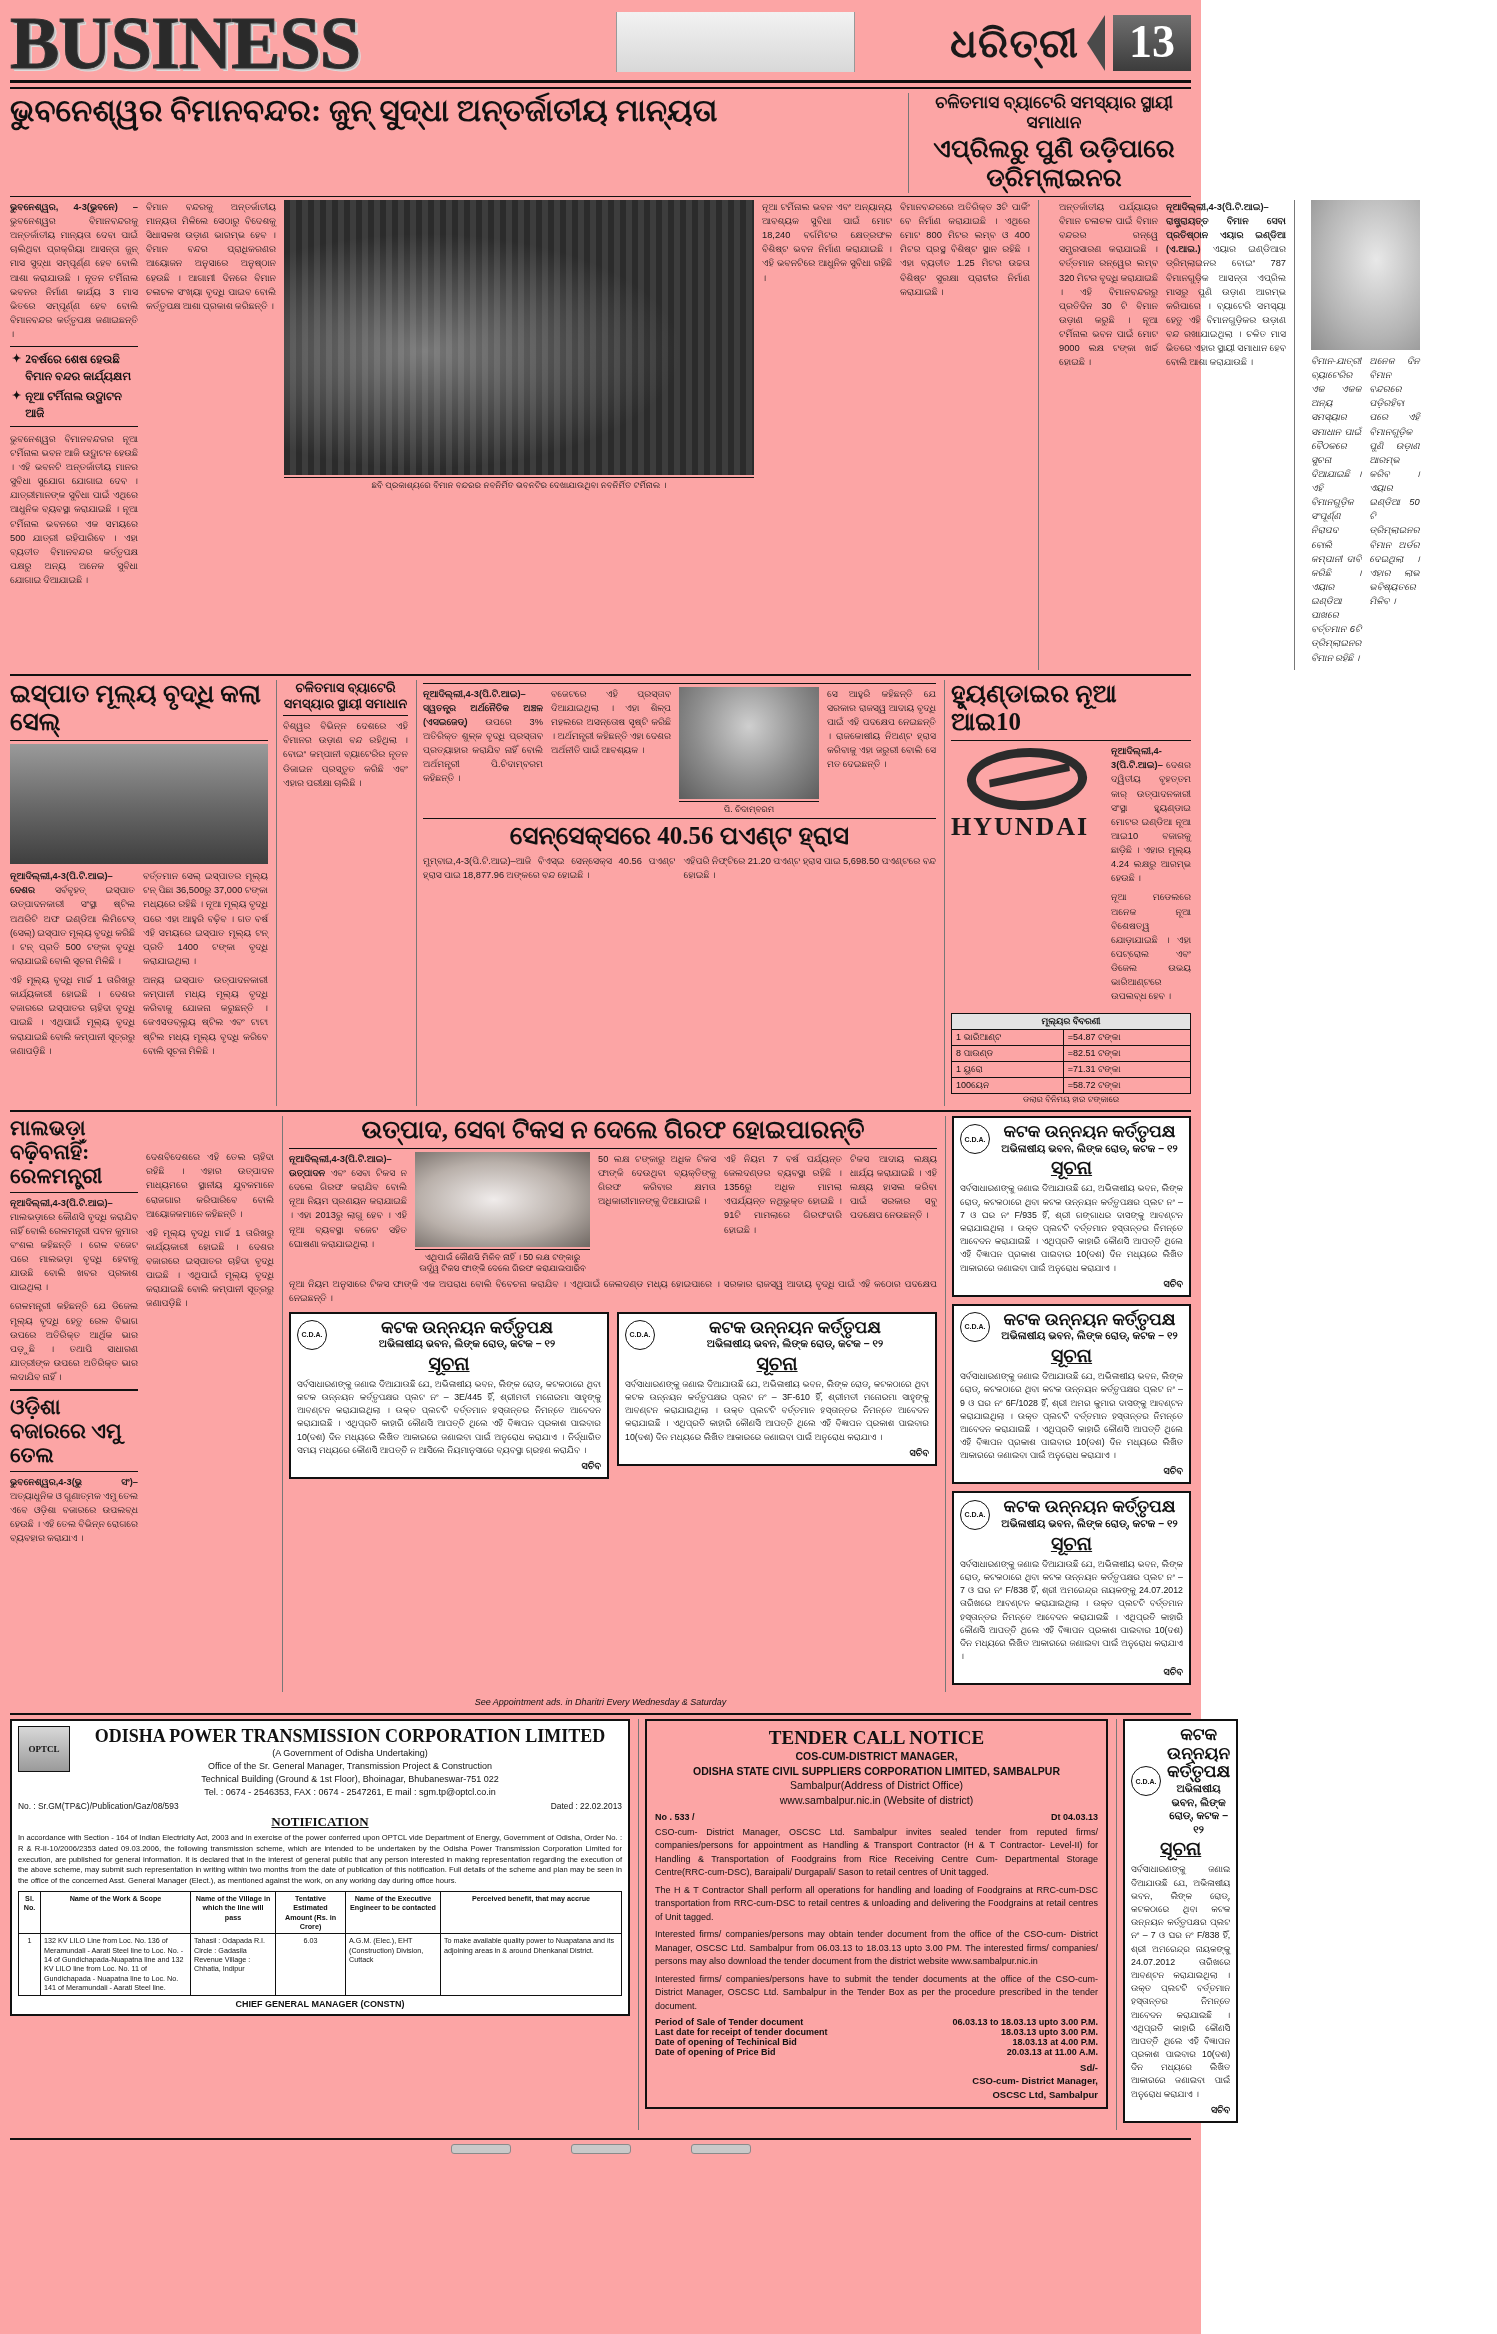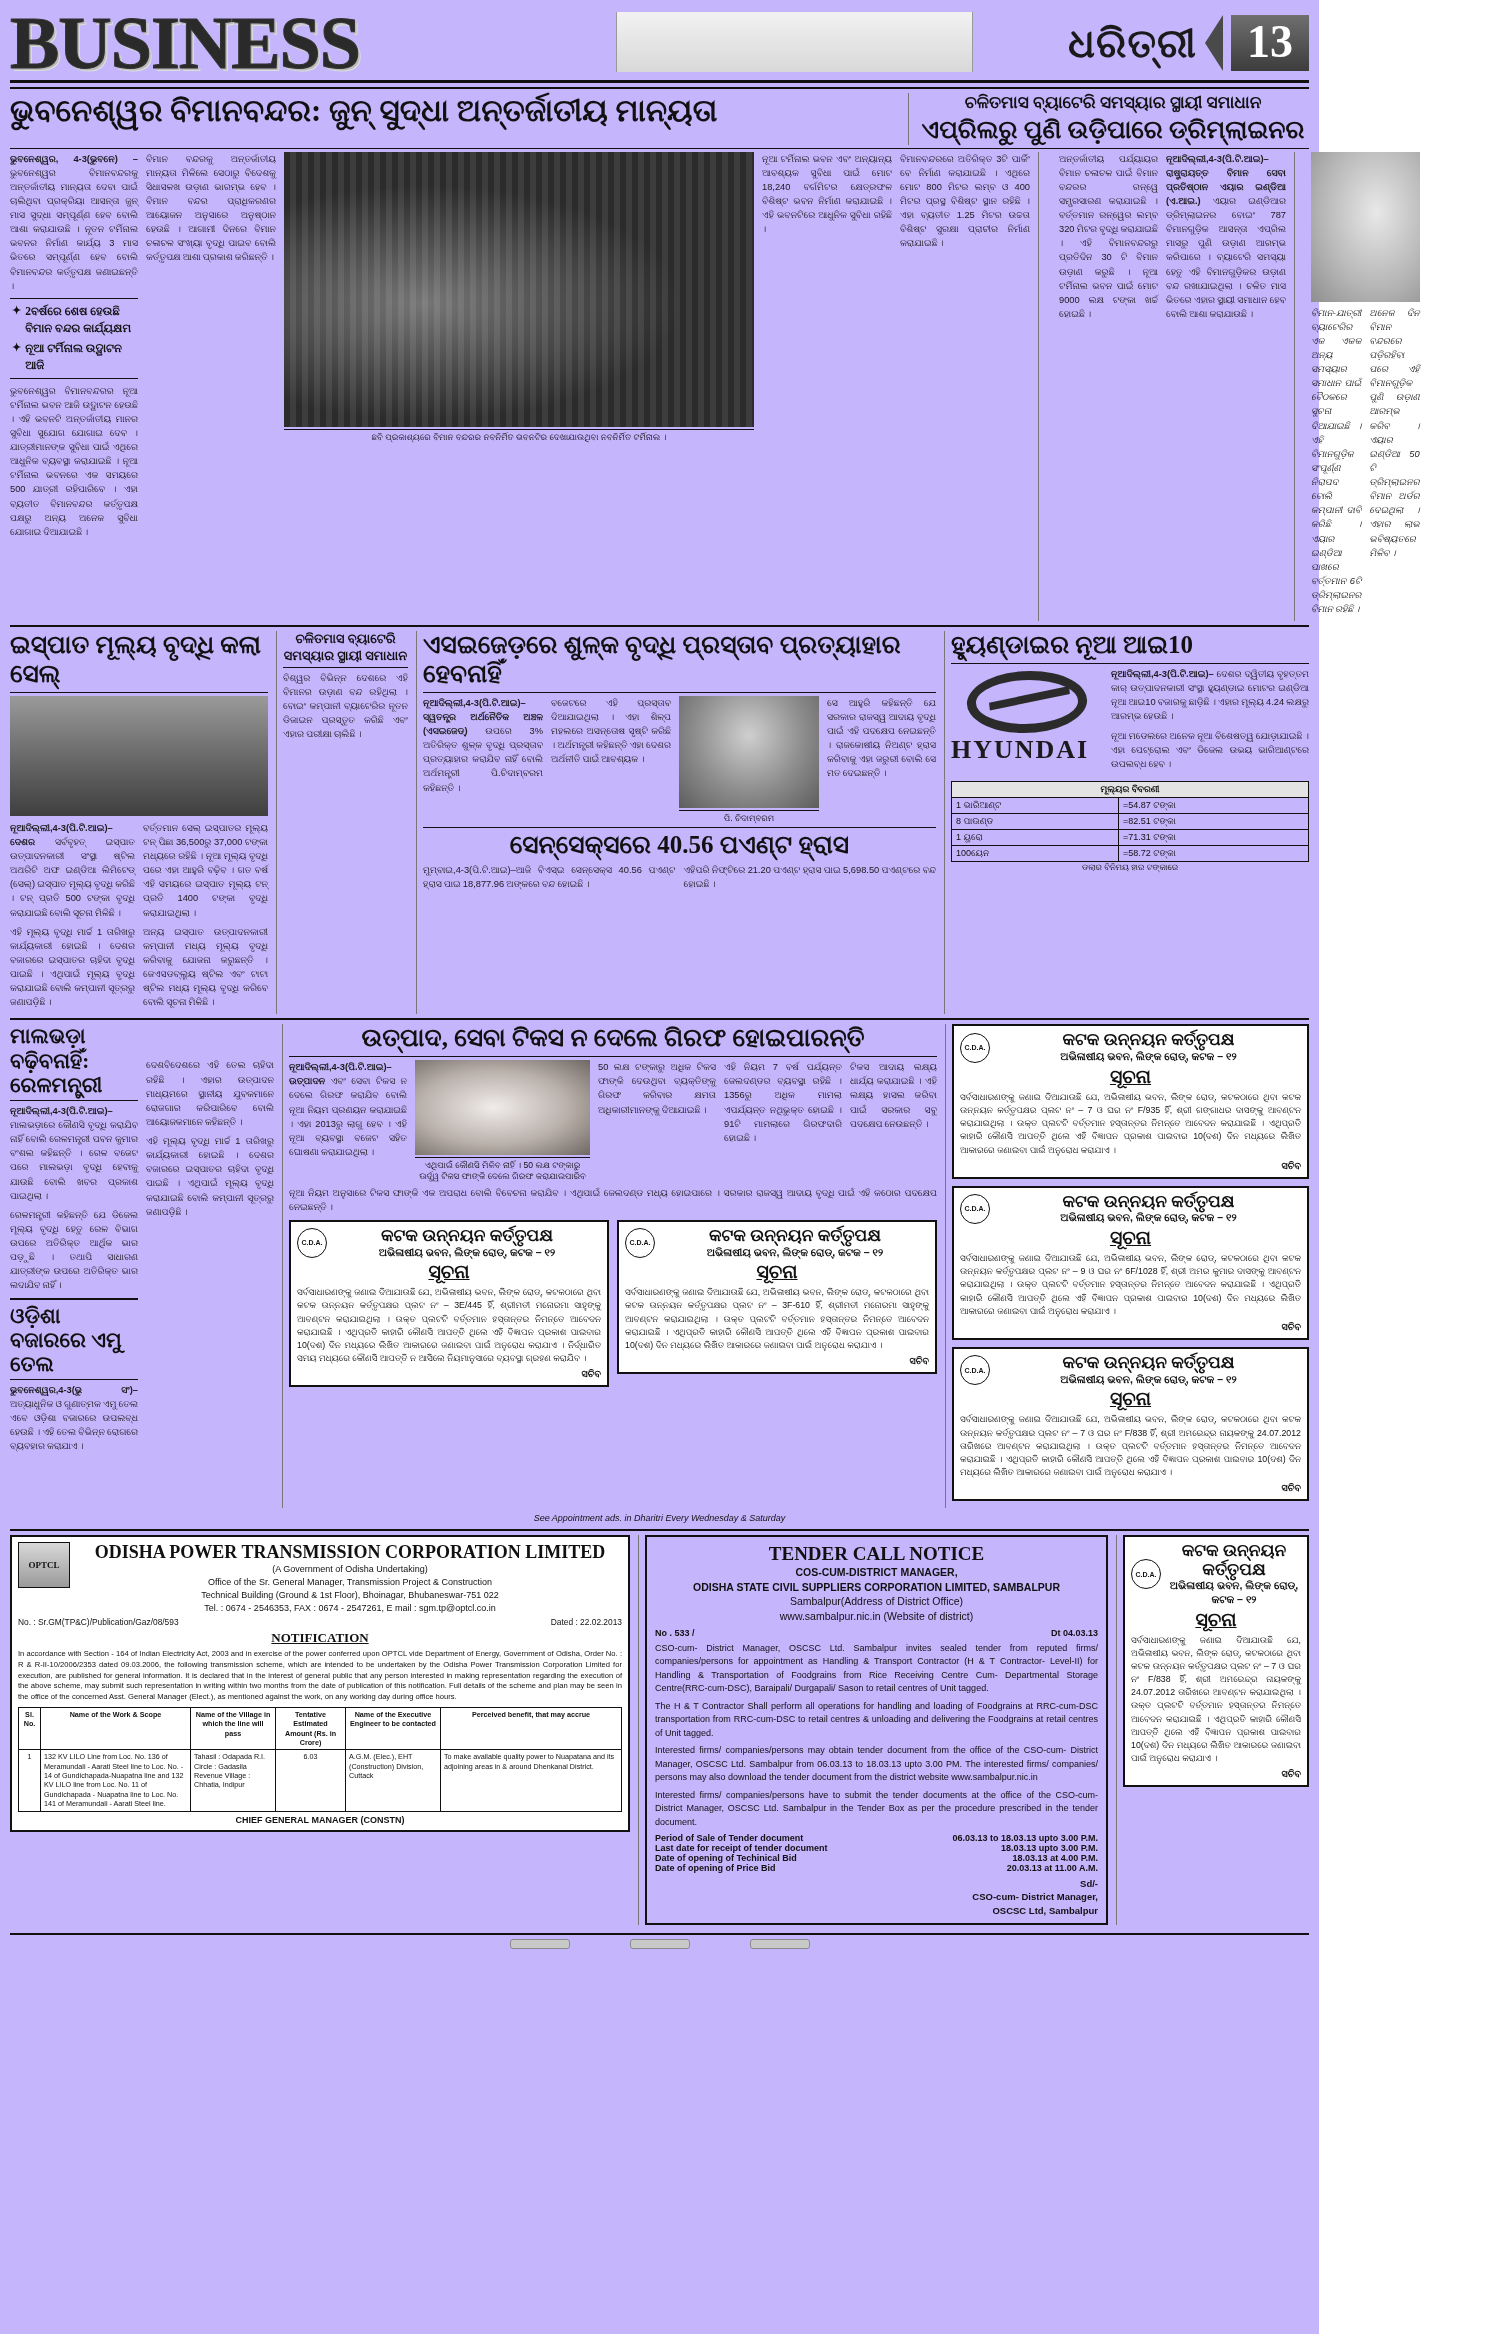--- a/index.html
+++ b/index.html
@@ -5,23 +5,23 @@
   * { box-sizing: border-box; }
   html, body { margin:0; padding:0; }
   body {
     width: 1497px;
     background: #ffffff;
     font-family: "Liberation Sans", sans-serif;
     color: #111;
     -webkit-font-smoothing: antialiased;
   }
   .page {
-    width: 1319px;
+    width: 1201px;
     min-height: 2334px;
-    background: #c4b5fd;
+    background: #fca5a5;
     padding: 8px 10px 10px 10px;
     position: relative;
   }
 
   
   .masthead {
     display:flex; align-items:stretch; gap:0;
     border-bottom: 3px solid #111;
     padding-bottom: 2px;
   }
@@ -377,21 +377,20 @@
 
     <div class="vsep" style="flex:0 0 132px; padding-left:6px;">
       <div class="hl hl-sm center" style="font-size:13px; line-height:1.25;">ଚଳିତମାସ ବ୍ୟାଟେରି ସମସ୍ୟାର ସ୍ଥାୟୀ ସମାଧାନ</div>
       <div class="thinrule"></div>
       <div class="body-text">
           <p>ବିଶ୍ୱର ବିଭିନ୍ନ ଦେଶରେ ଏହି ବିମାନର ଉଡ଼ାଣ ବନ୍ଦ ରହିଥିଲା । ବୋଇଂ କମ୍ପାନୀ ବ୍ୟାଟେରିର ନୂତନ ଡିଜାଇନ ପ୍ରସ୍ତୁତ କରିଛି ଏବଂ ଏହାର ପରୀକ୍ଷା ଚାଲିଛି ।</p>
         </div>
     </div>
 
     <div class="vsep" style="flex:0 0 520px; padding-left:6px;">
-      <div class="hl hl-lg">ଏସଇଜେଡ଼ରେ ଶୁଳ୍କ ବୃଦ୍ଧି ପ୍ରସ୍ତାବ ପ୍ରତ୍ୟାହାର ହେବନାହିଁ</div>
       <div class="thinrule"></div>
       <div class="cols">
         <div class="col body-text" style="flex:0 0 120px;">
           <p><span class="bold">ନୂଆଦିଲ୍ଲୀ,4-3(ପି.ଟି.ଆଇ)–ସ୍ୱତନ୍ତ୍ର ଅର୍ଥନୈତିକ ଅଞ୍ଚଳ (ଏସଇଜେଡ୍)</span>
           <span>ଉପରେ 3% ଅତିରିକ୍ତ ଶୁଳ୍କ ବୃଦ୍ଧି ପ୍ରସ୍ତାବ ପ୍ରତ୍ୟାହାର କରାଯିବ ନାହିଁ ବୋଲି ଅର୍ଥମନ୍ତ୍ରୀ ପି.ଚିଦାମ୍ବରମ କହିଛନ୍ତି ।</span></p>
         </div>
         <div class="col body-text" style="flex:0 0 120px;">
           <p>ବଜେଟରେ ଏହି ପ୍ରସ୍ତାବ ଦିଆଯାଇଥିଲା । ଏହା ଶିଳ୍ପ ମହଲରେ ଅସନ୍ତୋଷ ସୃଷ୍ଟି କରିଛି । ଅର୍ଥମନ୍ତ୍ରୀ କହିଛନ୍ତି ଏହା ଦେଶର ଅର୍ଥନୀତି ପାଇଁ ଆବଶ୍ୟକ ।</p>
         </div>
         <div style="flex:0 0 140px;">

